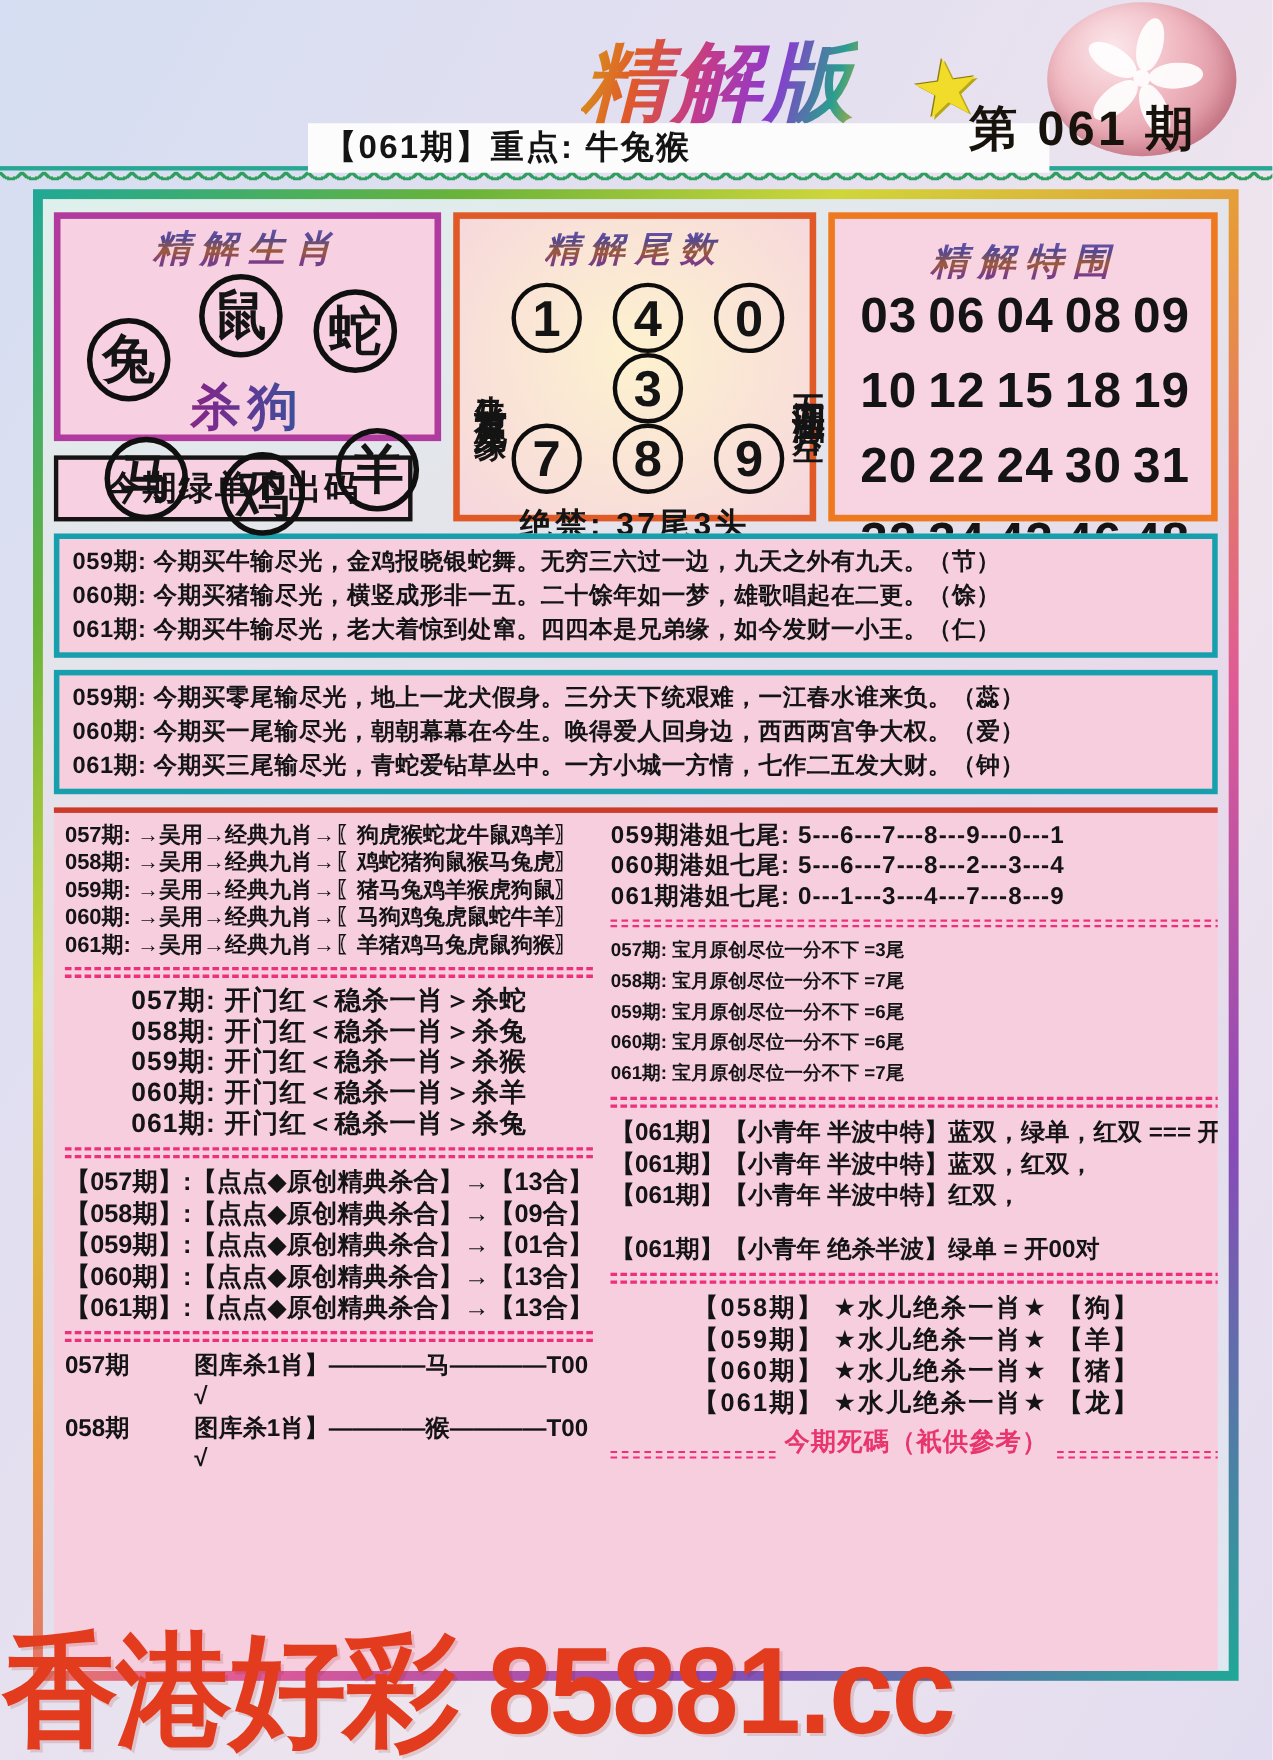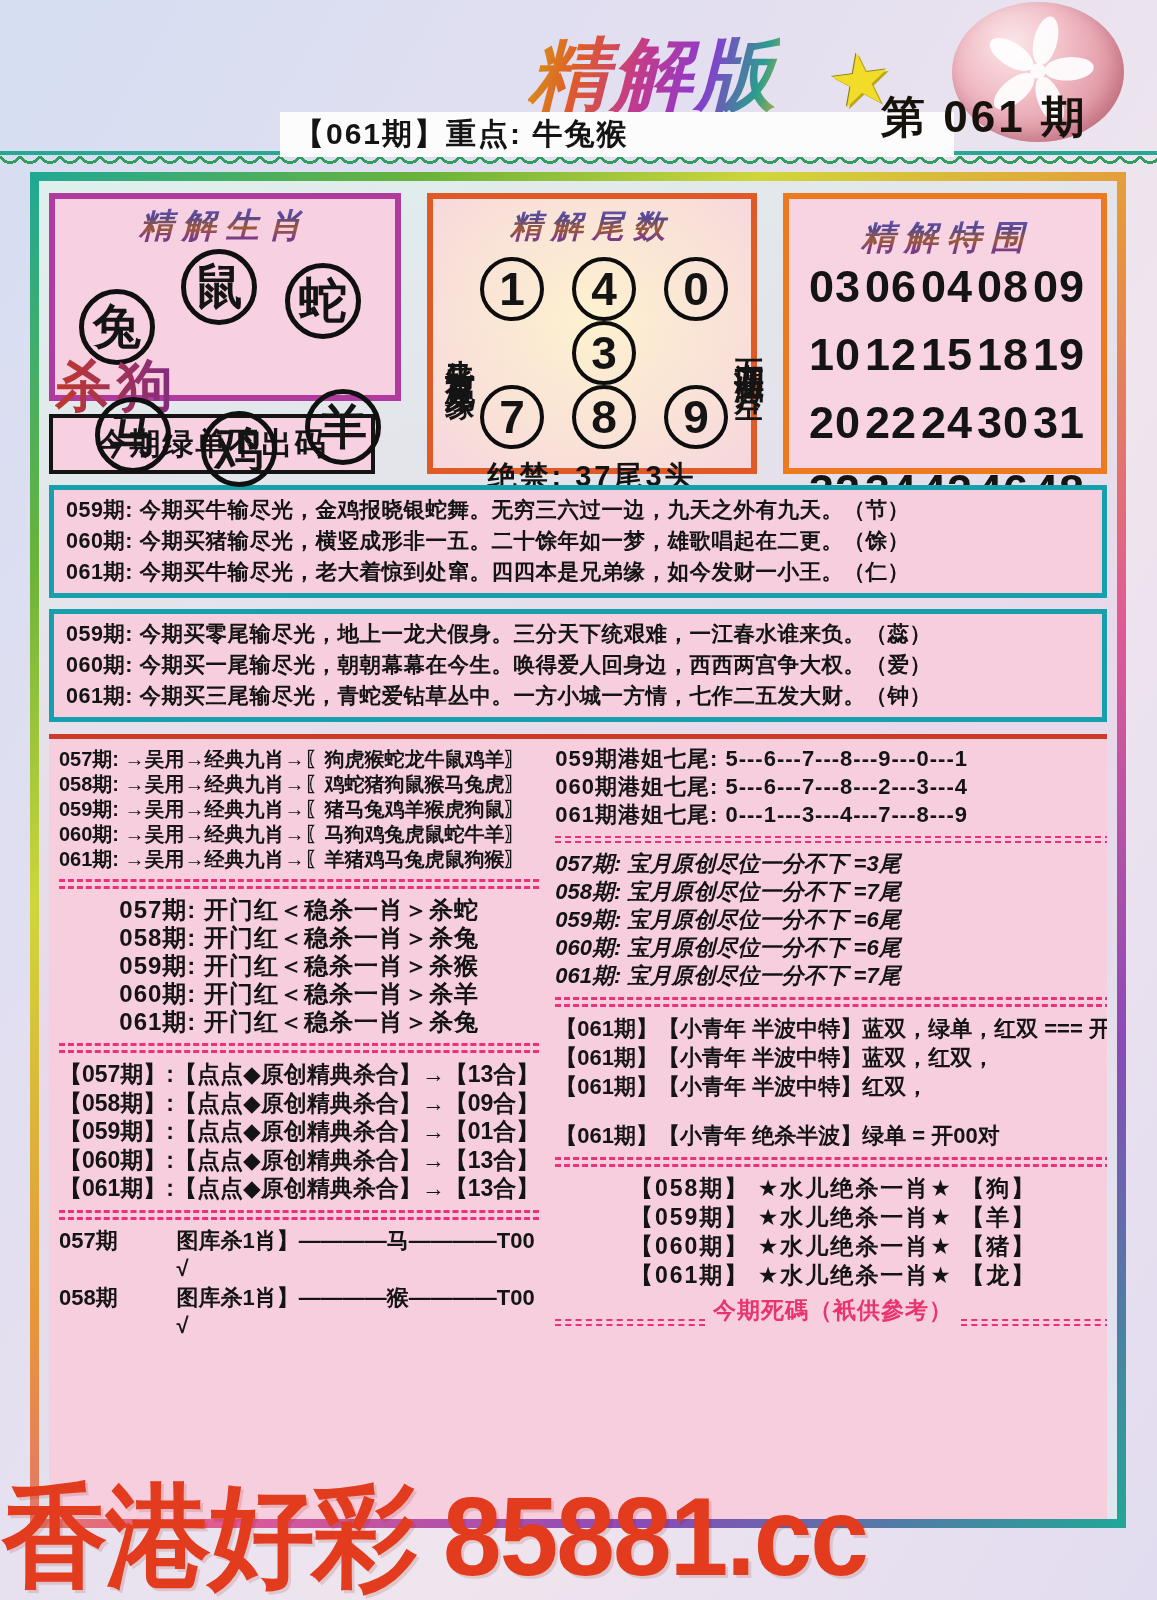--- a/index.html
+++ b/index.html
@@ -25,27 +25,27 @@
         background-size:20px 14px;background-repeat:repeat-x;}
   
   .frame{position:absolute;left:30px;top:172px;width:1096px;height:1356px;box-sizing:border-box;padding:9px;
         background:linear-gradient(135deg,#1fa896 0%,#68b33a 16%,#cfd63a 30%,#e8963a 47%,#e05a96 63%,#8a4ab8 80%,#1fa896 100%);}
   .frame-inner{width:100%;height:100%;box-sizing:border-box;padding:12px 10px 0 10px;display:flex;flex-direction:column;
         background:linear-gradient(160deg,#dff0ec 0%,#e9d8ea 50%,#dfe7f0 100%);}
   .art{font-style:italic;text-align:center;letter-spacing:9px;
         background:linear-gradient(180deg,#7a5ac0 0%,#54488f 30%,#9e5a38 55%,#7a3a8e 78%,#3a6a4a 100%);
         -webkit-background-clip:text;background-clip:text;color:transparent;}
   
-  .row1{display:flex;gap:26px;height:281px;}
+  .row1{display:flex;gap:11px;height:281px;}
   .colA{width:352px;display:flex;flex-direction:column;}
   .boxA{border:6px solid #b13a9e;background:#f7d0e1;height:298px;position:relative;box-sizing:border-box;}
   .boxA .art{margin-top:4px;font-size:34px;}
   .zcircle{position:absolute;width:76px;height:76px;border:5px solid #101010;border-radius:50%;box-sizing:border-box;
         display:flex;align-items:center;justify-content:center;font-size:48px;background:transparent;}
-  .zkill{position:absolute;left:0;right:0;top:150px;font-size:56px;letter-spacing:6px;
+  .zkill{position:absolute;left:0;right:0;top:140px;text-align:center;font-size:46px;letter-spacing:6px;
         background:linear-gradient(90deg,#c0392b 0%,#7a2a8e 40%,#2a5a9e 70%,#1a1a1a 100%);
         -webkit-background-clip:text;background-clip:text;color:transparent;}
   .noteBox{margin-top:13px;width:326px;border:4px solid #141414;background:#f7d0e1;box-sizing:border-box;
         font-size:31px;text-align:center;padding:5px 0;letter-spacing:2px;}
   .boxB{width:330px;border:6px solid #e05a28;box-sizing:border-box;display:flex;flex-direction:column;align-items:center;
         padding:6px 6px 4px 6px;background:radial-gradient(ellipse at 50% 45%,#fdf2cf 0%,#f9e0d8 65%,#f6d6de 100%);}
   .boxB .art{font-size:32px;}
   .tails{display:flex;flex:1;width:100%;}
   .vtext{writing-mode:vertical-rl;text-orientation:upright;font-size:30px;letter-spacing:5px;margin:auto 0;}
   .circles{flex:1;display:flex;flex-direction:column;justify-content:space-between;align-items:center;padding:8px 0 6px 0;}
@@ -68,21 +68,21 @@
   .bdiv{width:24px;background:linear-gradient(180deg,#12a4a4 0%,#0da89e 70%,#7ac0b8 100%);}
   .bright{flex:1;background:#f6cede;padding:6px 8px 0 12px;box-sizing:border-box;}
   .sep{border-top:3px dashed #ee2f7b;border-bottom:3px dashed #ee2f7b;height:4px;margin:7px 0;}
   .septhin{border-top:2px dashed #ee2f7b;border-bottom:2px dashed #ee2f7b;height:3px;margin:7px 0;}
   .wline{font-size:20px;line-height:25px;white-space:nowrap;}
   .kline{font-size:24px;line-height:28px;text-align:center;letter-spacing:1px;}
   .dline{font-size:23px;line-height:28.5px;white-space:nowrap;}
   .tline{display:flex;font-size:22px;line-height:28.5px;}
   .tline .tp{width:122px;}
   .gline{font-size:22px;line-height:28px;white-space:nowrap;letter-spacing:1px;}
-  .bline{font-size:22px;line-height:28px;white-space:nowrap;font-style:italic;}
+  .bline{font-size:17px;line-height:28px;white-space:nowrap;}
   .xline{font-size:22px;line-height:29px;white-space:nowrap;}
   .xgap{height:20px;}
   .sline{font-size:23px;line-height:29px;text-align:center;letter-spacing:2px;}
   .dead{display:flex;align-items:flex-end;margin:5px 0;}
   .dead .dl{flex:1;border-top:2px dashed #ee2f7b;border-bottom:2px dashed #ee2f7b;height:3px;}
   .dead .dt{padding:0 8px;color:#e8356e;font-size:23px;letter-spacing:1px;}
   
   .watermark{position:absolute;left:2px;top:1462px;z-index:10;font-size:112px;letter-spacing:-2px;
         color:#e23b1e;white-space:nowrap;transform:scaleX(0.94);transform-origin:left;
         text-shadow:3px 3px 0 rgba(150,20,10,.15);}

